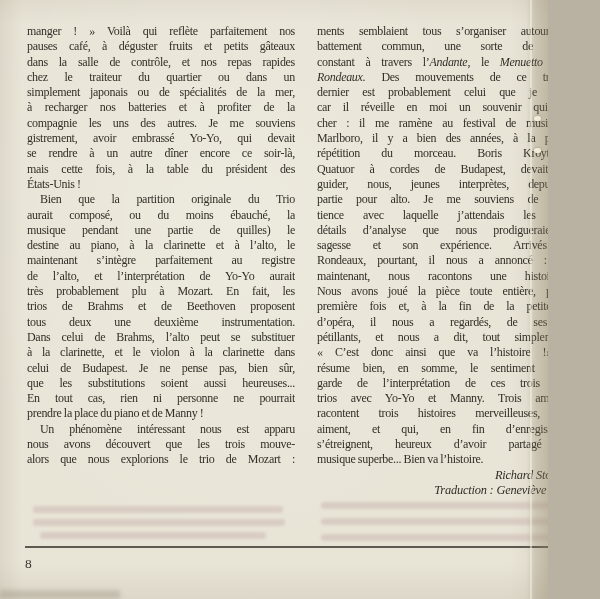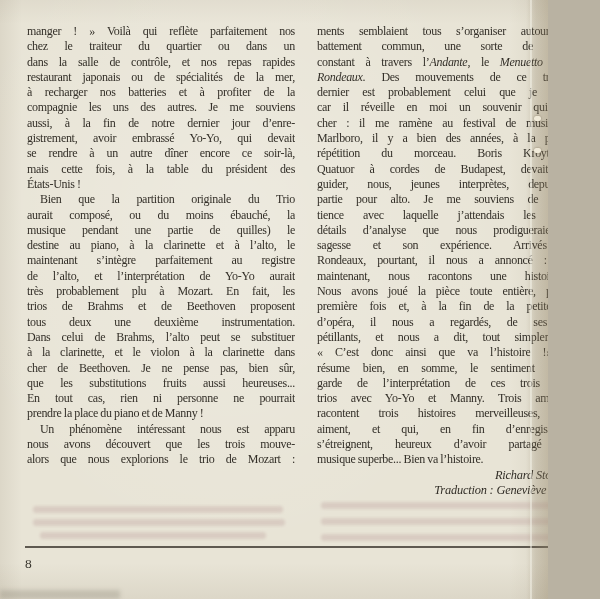--- a/index.html
+++ b/index.html
@@ -61,43 +61,43 @@
     background:rgba(120,110,95,0.25); filter:blur(2px);
   }
 </style>
 </head>
 <body>
 
 <div class="page">
 
   <div class="col col-left">
       <div class="line">manger ! » Voilà qui reflète parfaitement nos</div>
+      <div class="line">pauses café, à déguster fruits et petits gâteaux</div>
+      <div class="line">dans la salle de contrôle, et nos repas rapides</div>
       <div class="line">chez le traiteur du quartier ou dans un</div>
-      <div class="line">dans la salle de contrôle, et nos repas rapides</div>
-      <div class="line">restaurant japonais ou de spécialités de la mer,</div>
+      <div class="line">simplement japonais ou de spécialités de la mer,</div>
       <div class="line">à recharger nos batteries et à profiter de la</div>
       <div class="line">compagnie les uns des autres. Je me souviens</div>
-      <div class="line">aussi, à la fin de notre dernier jour d’enre-</div>
       <div class="line">gistrement, avoir embrassé Yo-Yo, qui devait</div>
       <div class="line">se rendre à un autre dîner encore ce soir-là,</div>
       <div class="line">mais cette fois, à la table du président des</div>
       <div class="line last">États-Unis !</div>
       <div class="line indent">Bien que la partition originale du Trio</div>
       <div class="line">aurait composé, ou du moins ébauché, la</div>
       <div class="line">musique pendant une partie de quilles) le</div>
       <div class="line">destine au piano, à la clarinette et à l’alto, le</div>
       <div class="line">maintenant s’intègre parfaitement au registre</div>
       <div class="line">de l’alto, et l’interprétation de Yo-Yo aurait</div>
       <div class="line">très probablement plu à Mozart. En fait, les</div>
       <div class="line">trios de Brahms et de Beethoven proposent</div>
       <div class="line">tous deux une deuxième instrumentation.</div>
       <div class="line">Dans celui de Brahms, l’alto peut se substituer</div>
       <div class="line">à la clarinette, et le violon à la clarinette dans</div>
-      <div class="line">cher de Beethoven. Je ne pense pas, bien sûr,</div>
-      <div class="line">que les substitutions fruits aussi heureuses...</div>
+      <div class="line">celui de Budapest. Je ne pense pas, bien sûr,</div>
+      <div class="line">que les substitutions soient aussi heureuses...</div>
       <div class="line">En tout cas, rien ni personne ne pourrait</div>
       <div class="line last">prendre la place du piano et de Manny !</div>
       <div class="line indent">Un phénomène intéressant nous est apparu</div>
       <div class="line">nous avons découvert que les trois mouve-</div>
       <div class="line">alors que nous explorions le trio de Mozart :</div>
     </div>
   <div class="col col-right">
       <div class="line">ments semblaient tous s’organiser autour d’un</div>
       <div class="line">battement commun, une sorte de rythme</div>
       <div class="line"><span>constant à travers l’</span><i>Andante</i><span>, le </span><i>Menuetto</i><span> et les</span></div>

